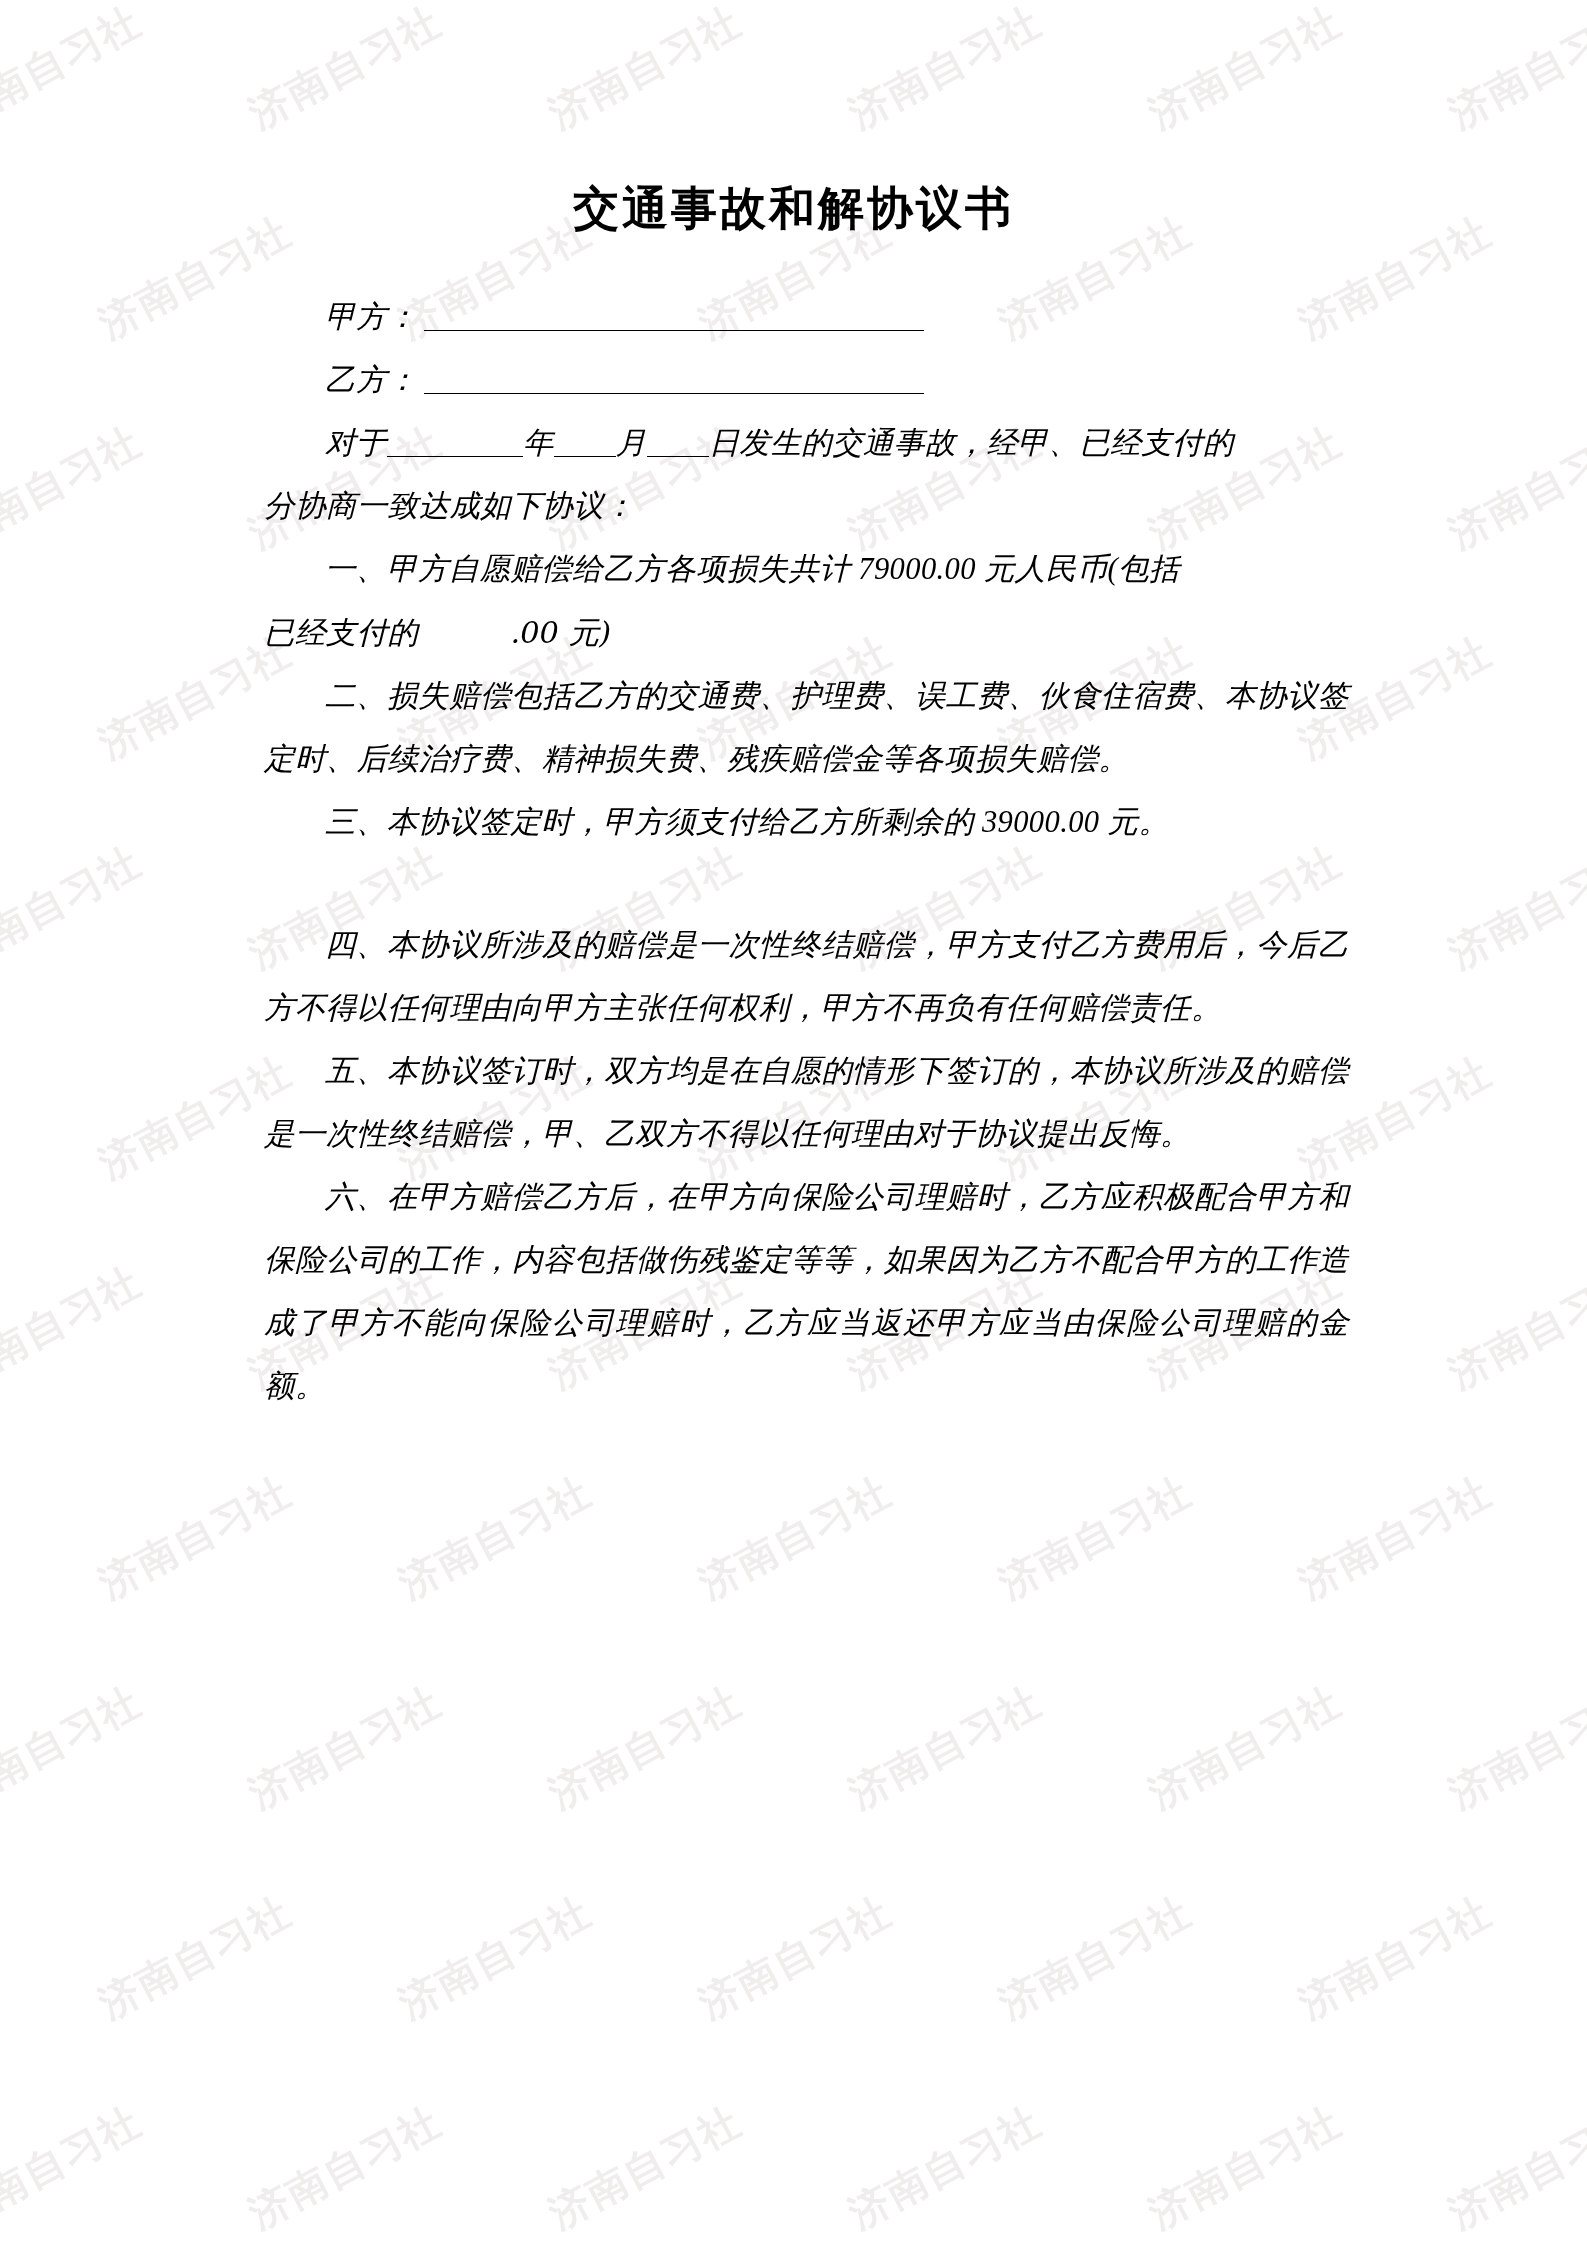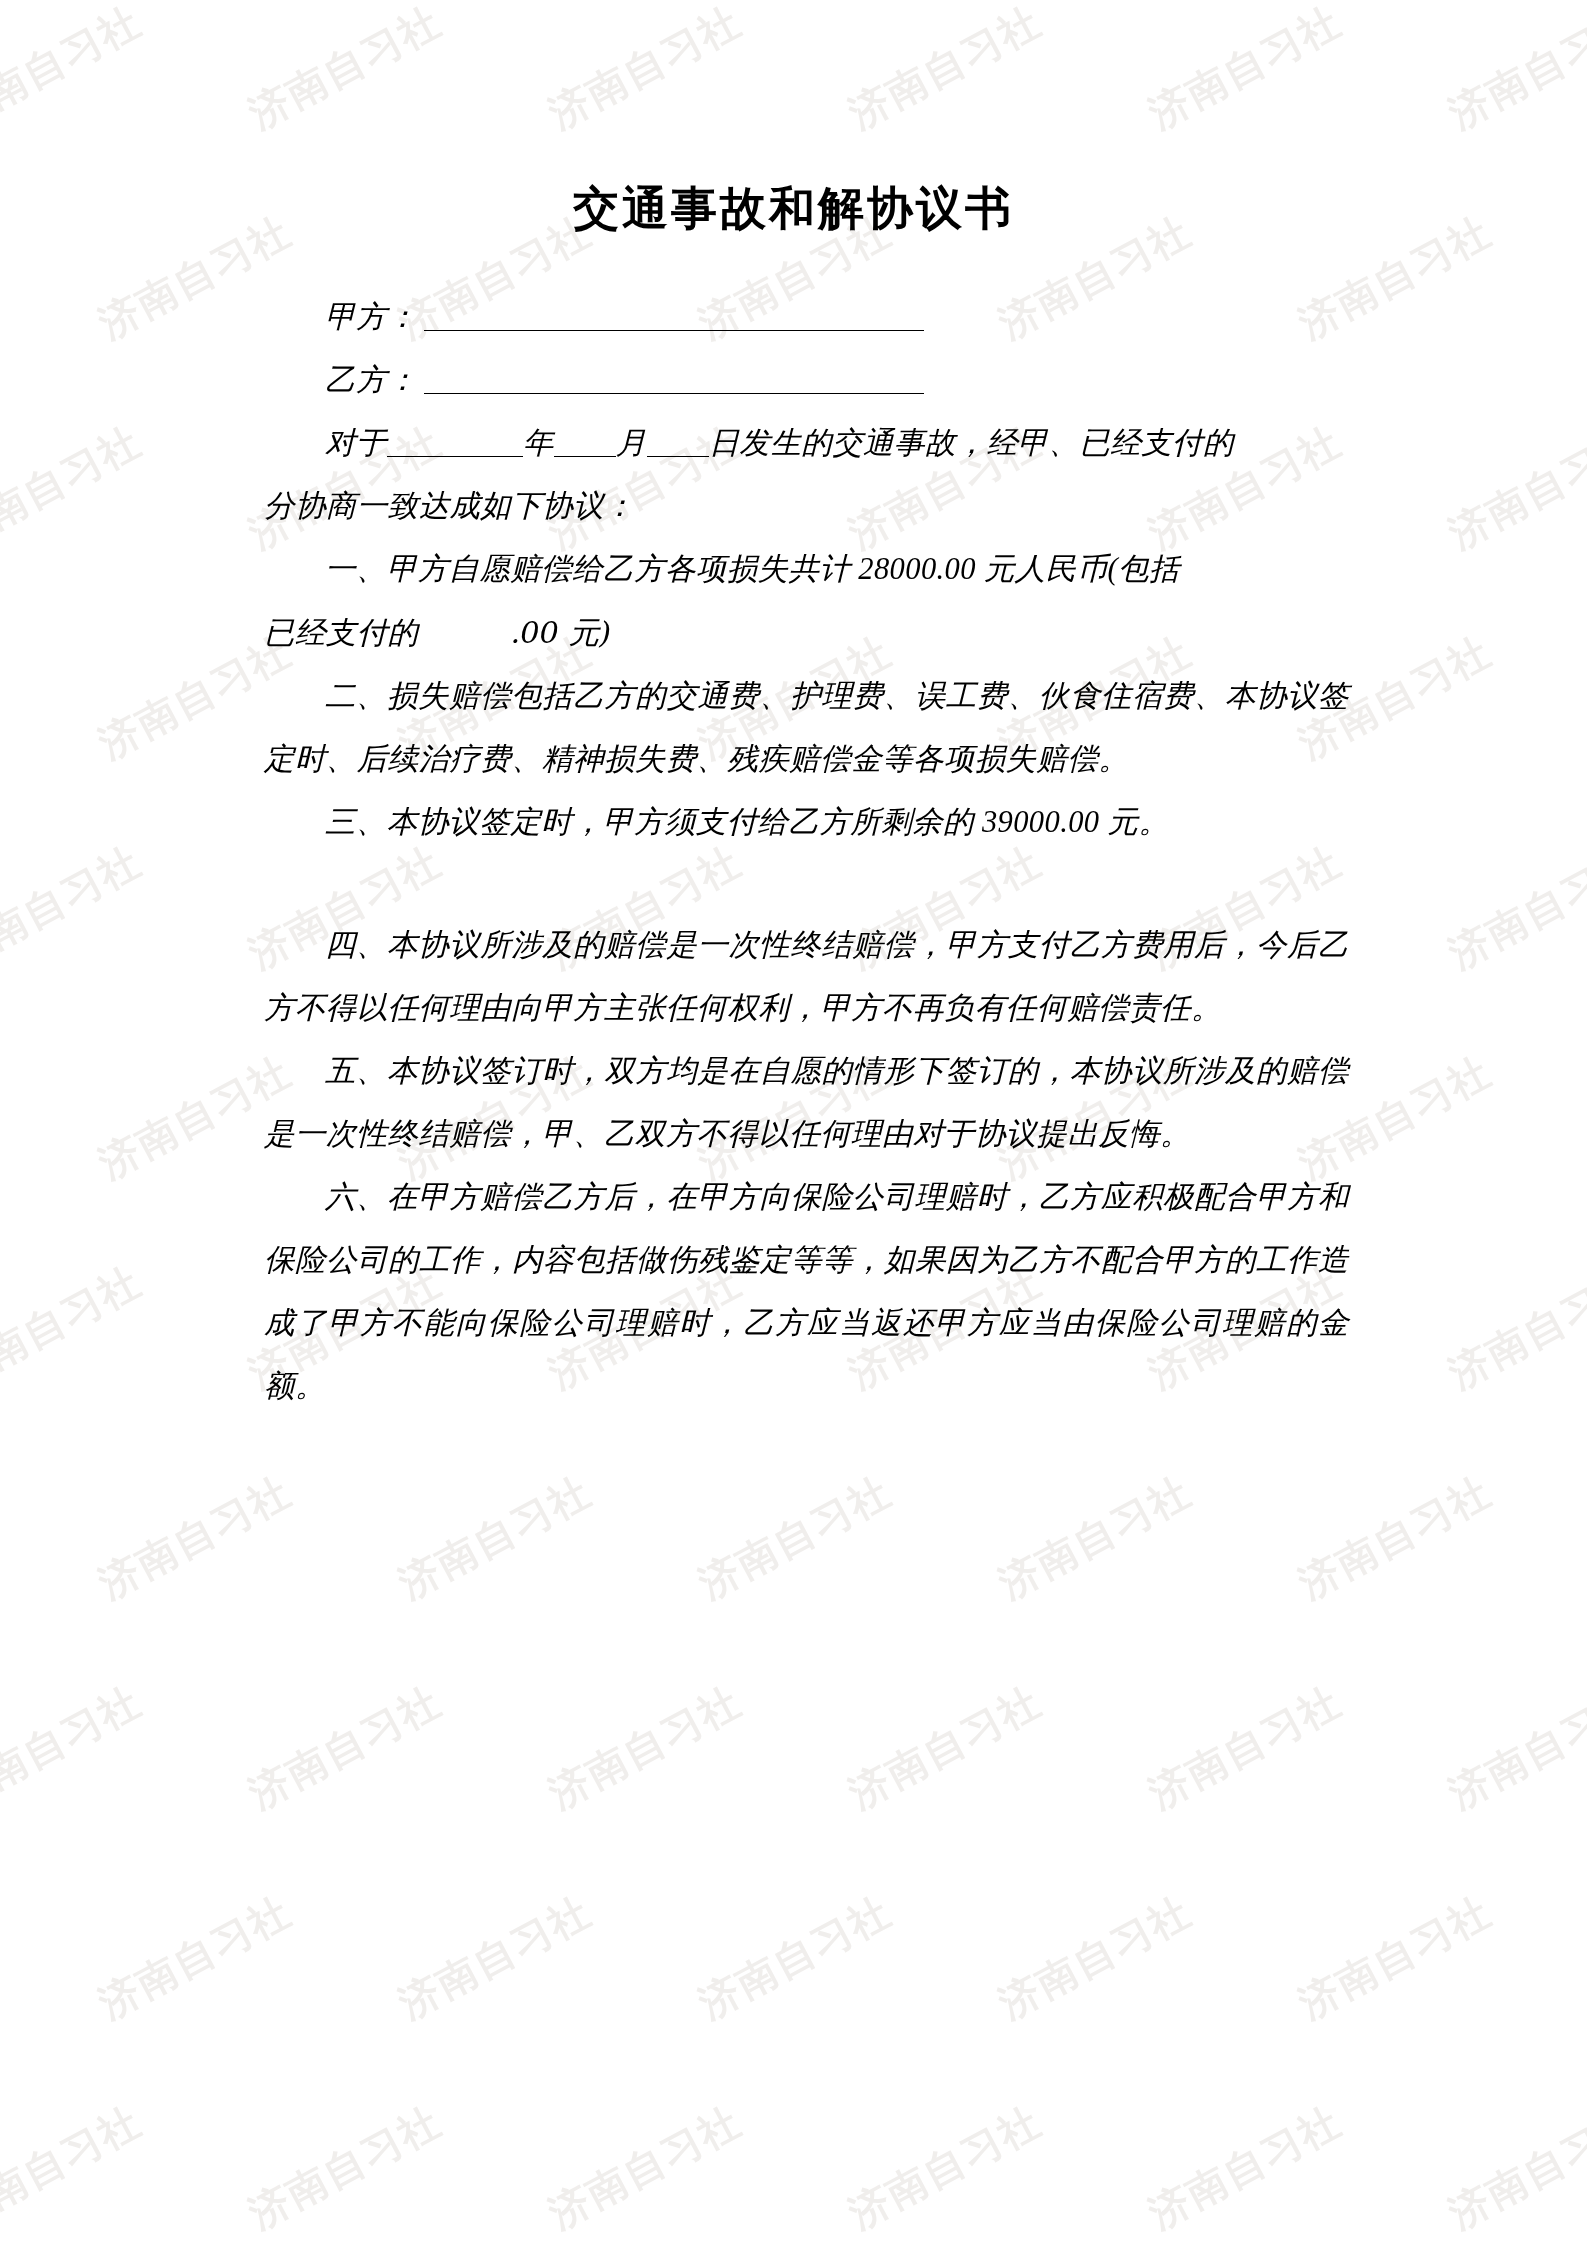--- a/index.html
+++ b/index.html
@@ -185,21 +185,21 @@
     <p class="line indent">
       <span>乙方：</span><span class="blank-long"></span>
     </p>
 
     <p class="line indent">
       <span>对于</span><span class="blank-mid"></span><span>年</span><span class="blank-short"></span><span>月</span><span class="blank-short"></span><span>日发生的交通事故，经甲、已经支付的</span>
     </p>
 
     <p class="line">分协商一致达成如下协议：</p>
 
-    <p class="line indent">一、甲方自愿赔偿给乙方各项损失共计 28000.00 元人民币(包括</p>
+    <p class="line indent">一、甲方自愿赔偿给乙方各项损失共计 79000.00 元人民币(包括</p>
 
     <p class="line">
       <span>已经支付的</span><span class="gap-blank"></span><span class="num">.00 元)</span>
     </p>
 
     <p class="line indent">二、损失赔偿包括乙方的交通费、护理费、误工费、伙食住宿费、本协议签定时、后续治疗费、精神损失费、残疾赔偿金等各项损失赔偿。</p>
 
     <p class="line indent">三、本协议签定时，甲方须支付给乙方所剩余的 39000.00 元。</p>
 
     <div class="spacer-para"></div>

